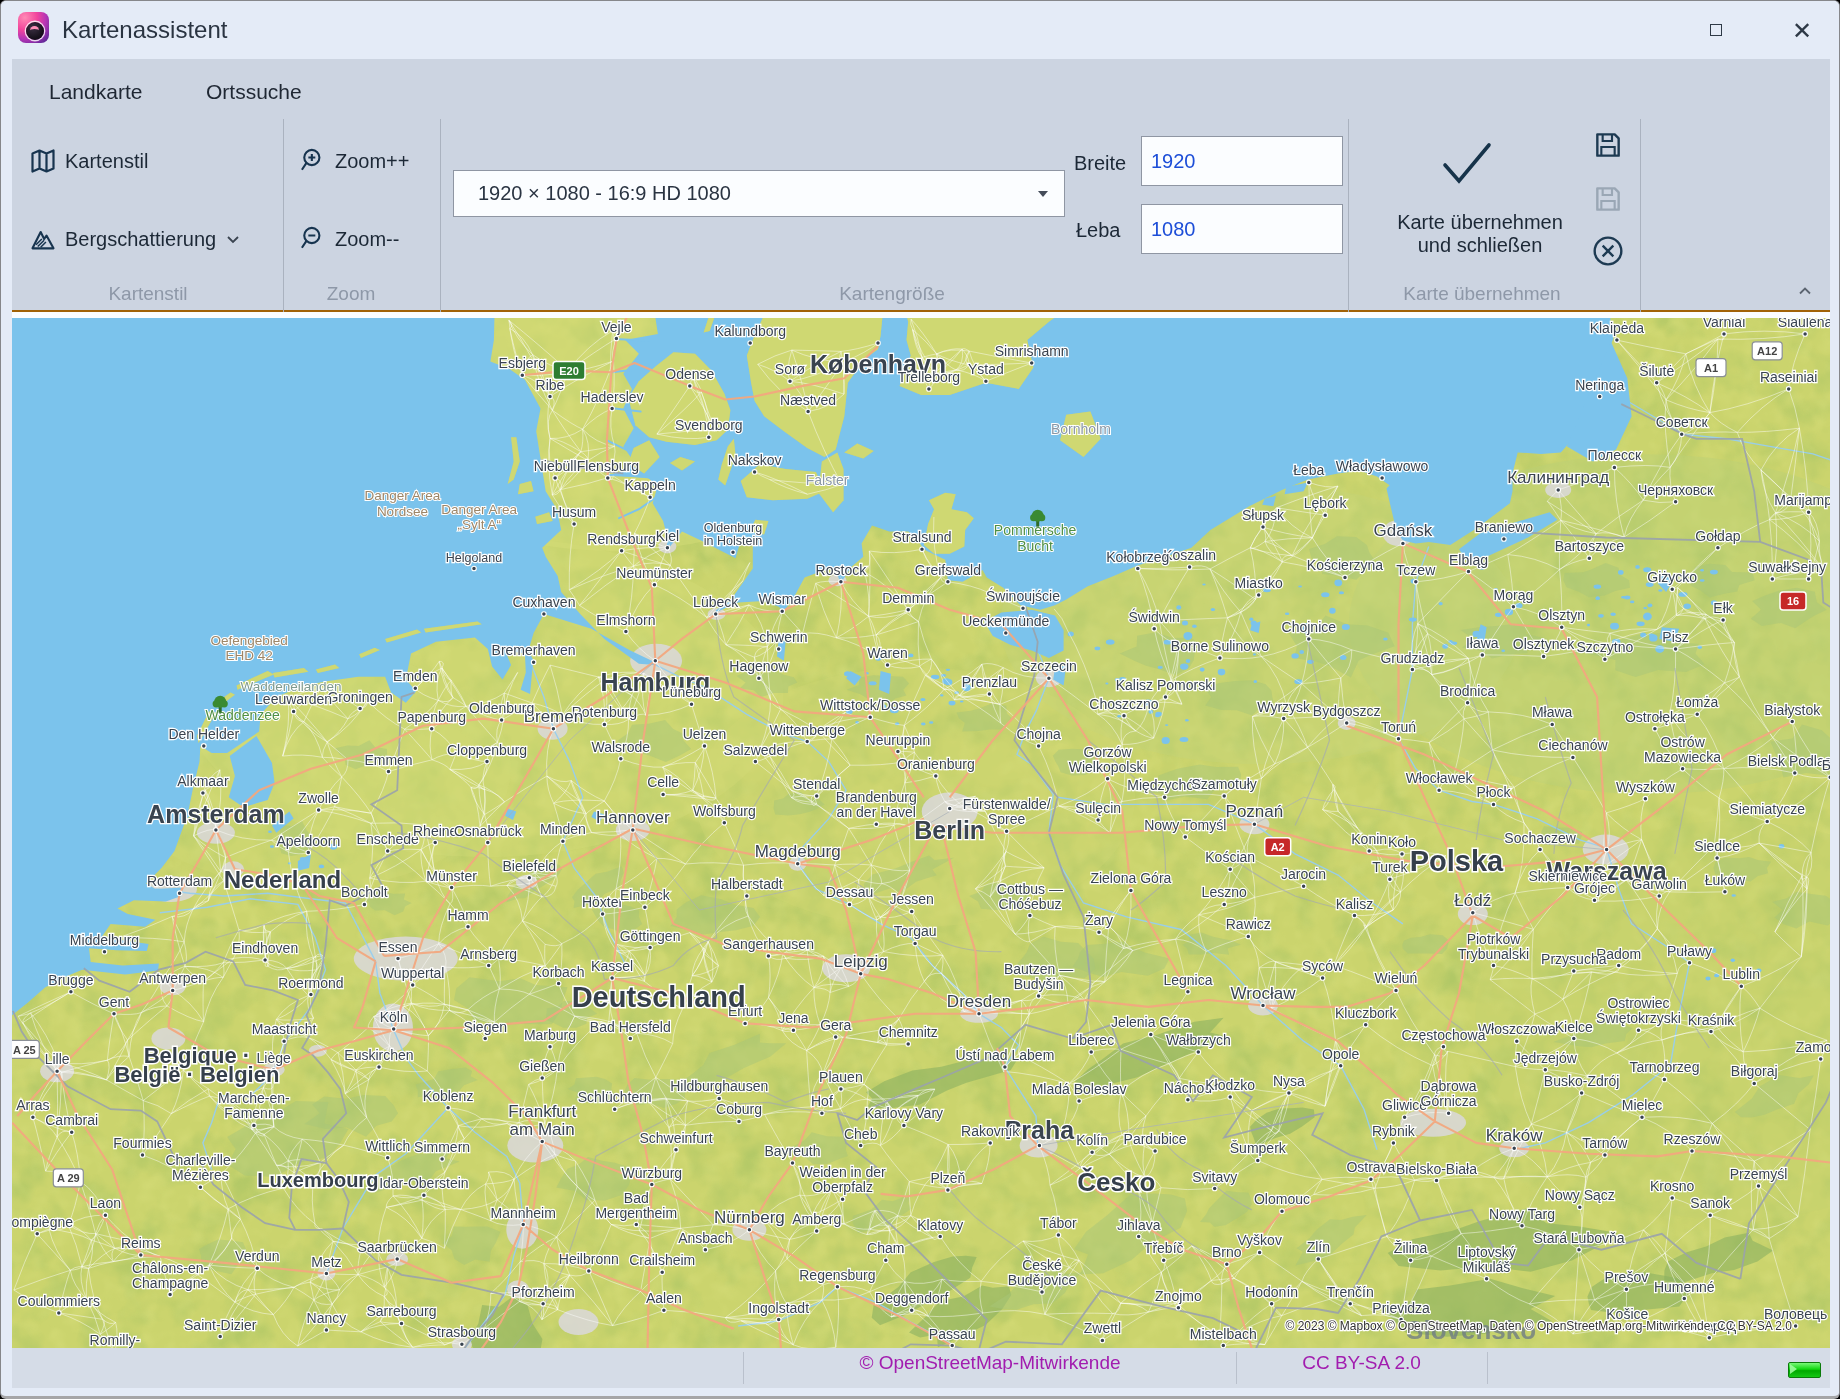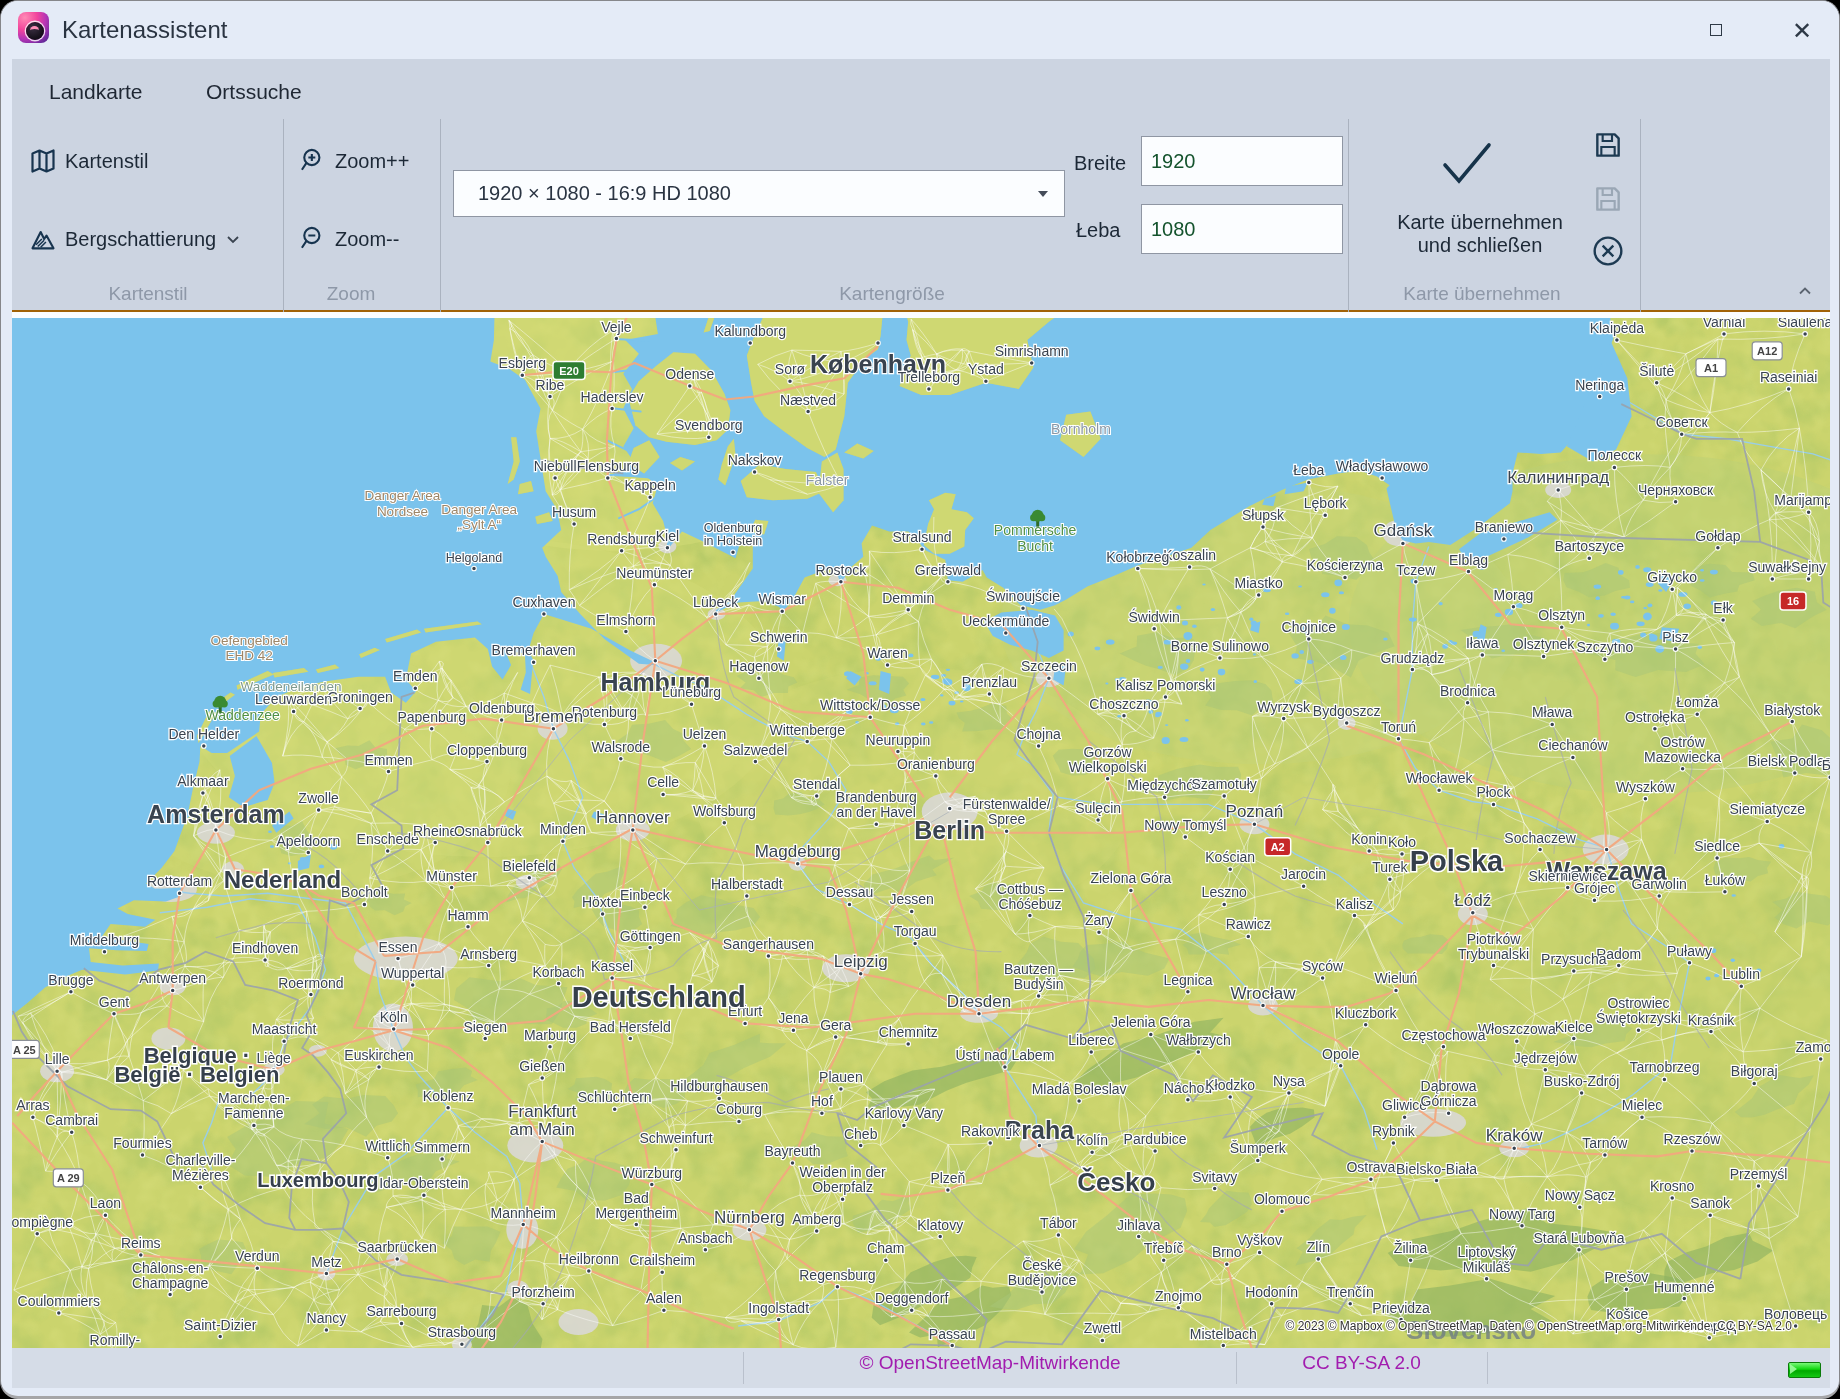--- a/index.html
+++ b/index.html
@@ -1,33 +1,33 @@
 <!DOCTYPE html>
 <html><head><meta charset="utf-8"><style>
 *{margin:0;padding:0;box-sizing:border-box}
 html,body{width:1840px;height:1399px;background:#000;font-family:"Liberation Sans",sans-serif;overflow:hidden}
-.win{position:absolute;left:0;top:0;width:1840px;height:1399px;background:#e4ebf7;border:1px solid #86878b;border-bottom:3px solid #a6a6a8;border-radius:18px;overflow:hidden}
+.win{position:absolute;left:0;top:0;width:1840px;height:1399px;background:#e4ebf7;border:1px solid #86878b;border-bottom:3px solid #a6a6a8;border-radius:6px;overflow:hidden}
 .titlebar{position:absolute;left:0;top:0;width:100%;height:58px;background:#e4ebf7}
 .appicon{position:absolute;left:17px;top:11px;width:31px;height:31px;border-radius:8px;background:radial-gradient(circle at 22% 18%,#ff8ab5 0%,#f2459c 35%,#b635b5 60%,#6d2a9e 85%,#4a1f86 100%)}
 .appicon:after{content:"";position:absolute;left:8px;top:10px;width:18px;height:18px;border-radius:50%;background:radial-gradient(circle at 38% 32%,#3c3044 0%,#15101a 65%);box-shadow:0 0 0 1.4px rgba(255,255,255,.8)}
 .appicon:before{content:"";position:absolute;left:12px;top:14px;width:9px;height:5px;border-radius:5px 5px 0 0;border-top:3px solid #ff8fb8;z-index:2}
 .apptitle{position:absolute;left:61px;top:15px;font-size:24px;color:#2a3442}
 .wbtn{position:absolute;top:0;width:66px;height:58px;color:#2e3947}
 .maxg{position:absolute;left:26px;top:23px;width:12px;height:12px;border:1.6px solid #2e3947}
 .closeg{position:absolute;left:24px;top:22px;font-size:24px;line-height:16px;color:#2e3947}
 .ribbon{position:absolute;left:11px;top:58px;width:1818px;height:253px;background:#ccd4e1;border-bottom:2px solid #a16207}
 .tab{position:absolute;top:21px;font-size:21px;color:#1f2733}
 .vsep{position:absolute;top:60px;height:196px;width:1px;background:#aab2bf}
 .glabel{position:absolute;top:224px;font-size:19px;color:#8e98a8;text-align:center}
 .btn{position:absolute;display:flex;align-items:center;font-size:20px;color:#1c2836}
 .btn svg{margin-right:7px}
 .combo{position:absolute;left:441px;top:111px;width:612px;height:47px;background:#fbfdff;border:1px solid #8f96a3;font-size:20px;color:#2a3442;line-height:45px;padding-left:24px}
 .combo:after{content:"";position:absolute;right:16px;top:20px;border-left:5.5px solid transparent;border-right:5.5px solid transparent;border-top:6.5px solid #444c59}
 .flabel{position:absolute;font-size:20px;color:#1c2836}
-.finput{position:absolute;width:202px;height:50px;background:#fbfdff;border:1px solid #8f96a3;font-size:20px;color:#14532d;line-height:48px;padding-left:9px}
+.finput{position:absolute;width:202px;height:50px;background:#fbfdff;border:1px solid #8f96a3;font-size:20px;color:#1d4ed8;line-height:48px;padding-left:9px}
 .kchk{position:absolute;font-size:20px;color:#1c2836;text-align:center}
 .statusbar{position:absolute;left:11px;top:1347px;width:1818px;height:40px;background:#d5dce7}
 .ssep{position:absolute;top:4px;height:32px;width:1px;background:#b9c0cc}
 .stext{position:absolute;top:4px;font-size:19px;color:#a21caf}
 .battery{position:absolute;left:1776px;top:14px;width:33px;height:16px;background:linear-gradient(180deg,#79f879 0%,#0ed60e 45%,#00a800 55%,#14c814 100%);border:1.5px solid #0a7a0a;border-radius:2px}
 .battery:after{content:"";position:absolute;left:1px;top:1px;border-top:5px solid transparent;border-bottom:5px solid transparent;border-left:7px solid #9dfc9d;opacity:.9}
 .mapwrap{position:absolute;left:11px;top:317px;width:1818px;height:1030px;overflow:hidden;background:#cdd76f}
 .ribcol{position:absolute;right:18px;top:227px;width:14px;height:10px}
 </style></head><body>
 <div class="win">

